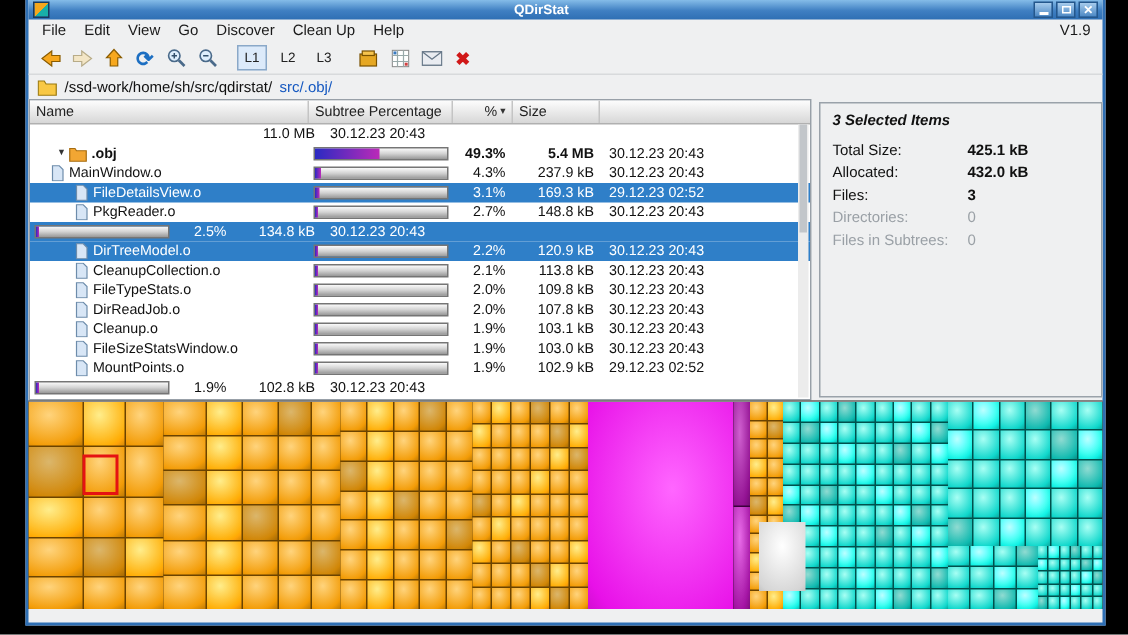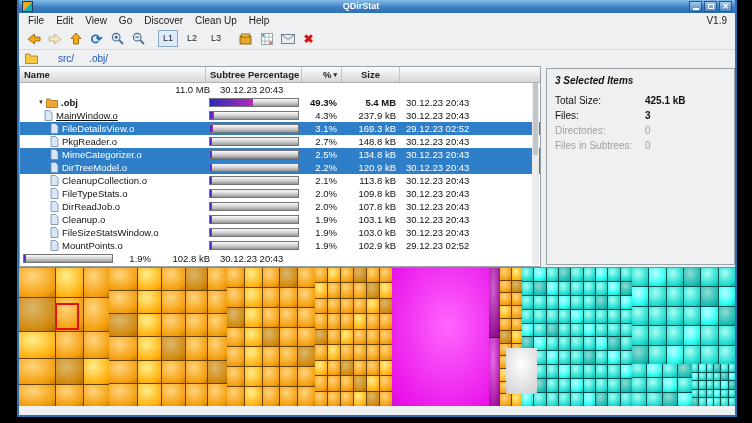--- a/index.html
+++ b/index.html
@@ -27,30 +27,30 @@
   .toolbar{flex:0 0 21px;display:flex;align-items:center;gap:4px;padding:0 6px;border-bottom:1px solid #d8dadc;}
   .tool-btn{height:18px;min-width:17px;display:flex;align-items:center;justify-content:center;}
   .reload-glyph{color:#1d6fc2;font-size:14px;font-weight:bold;line-height:1;}
   .stop-glyph{color:#d01818;font-size:12px;font-weight:bold;line-height:1;}
   .level-btn{font-size:9px;line-height:1;padding:3px 4px;border:1px solid transparent;color:#222;}
   .level-btn.active{border:1px solid #8aa8c8;background:#dceafa;}
   .sep-space{margin-left:7px;}
   
   .breadcrumb{flex:0 0 16px;display:flex;align-items:center;gap:5px;padding:0 6px;font-size:10px;color:#111;}
   .crumb-links{display:flex;}
-  .crumb-link{color:#1558c0;margin-left:15px;}
+  .crumb-link{color:#1558c0;}
   
   .main{flex:0 0 201px;position:relative;}
   .tree-table{position:absolute;left:0;top:0;width:522px;height:201px;background:#fff;
               border:1px solid #98a0a8;box-sizing:border-box;display:flex;flex-direction:column;overflow:hidden;}
   .t-header{flex:0 0 15px;display:flex;background:linear-gradient(180deg,#fdfdfd,#d7d7d7);
             border-bottom:1px solid #b0b0b0;font-size:9.5px;color:#222;}
-  .h-cell{border-right:1px solid #c4c4c4;padding:0 4px;line-height:15px;box-sizing:border-box;white-space:nowrap;overflow:hidden;font-weight:bold;}
+  .h-cell{border-right:1px solid #c4c4c4;padding:0 4px;line-height:15px;box-sizing:border-box;white-space:nowrap;overflow:hidden;}
   .h-name{width:186px;} .h-bar{width:96px;} .h-pct{width:40px;text-align:right;display:flex;justify-content:flex-end;align-items:center;gap:2px;}
-  .h-size{width:58px;text-align:center;} .h-mod{width:96px;} .h-fill{flex:1;border-right:none;}
+  .h-size{width:58px;text-align:left;} .h-mod{width:96px;} .h-fill{flex:1;border-right:none;}
   .sort-arrow{font-size:7px;color:#333;}
   .t-body{flex:1;}
   .t-row{display:flex;height:13px;line-height:13px;font-size:9.5px;color:#111;align-items:center;}
   .t-row.sel{background:#2f7fc8;color:#fff;}
   .c-name{width:186px;display:flex;align-items:center;box-sizing:border-box;overflow:hidden;white-space:nowrap;}
   .expander{width:10px;font-size:6px;color:#333;text-align:center;flex:0 0 auto;}
   .t-icon{display:flex;align-items:center;margin-right:3px;flex:0 0 auto;}
   .t-name.b{font-weight:bold;}
   .c-bar{width:96px;box-sizing:border-box;padding:0 3px;}
   .pct-bar{height:9px;border:1px solid #757575;box-sizing:border-box;position:relative;
@@ -176,20 +176,21 @@
     </span>
     <span class="tool-btn">
         <span class="stop-glyph">✖</span>
       </span>
   </div>
 
   <div class="breadcrumb">
     <svg width="13" height="11" viewBox="0 0 13 11">
         <path d="M0.5 3 V1 h4 l1.2 2 h6.8 v7.5 H0.5 Z" fill="#f8c844" stroke="#9a7a10" stroke-width="0.8"></path>
       </svg>
+    <span>/ssd-work/home/sh/src/qdirstat/</span>
       <span class="crumb-links">
         <span class="crumb-link">src/</span>
         <span class="crumb-link">.obj/</span>
       </span>
   </div>
 
   <div class="main">
     <div class="tree-table">
       <div class="t-header">
         <div class="h-cell h-name">Name</div>
@@ -221,21 +222,21 @@
             <div class="c-bar">
               <div class="pct-bar">
                 <div class="pct-fill" style="width: 49.3%;"></div>
               </div>
             </div>
             <div class="c-pct b">49.3%</div>
             <div class="c-size b">5.4 MB</div>
             <div class="c-mod">30.12.23 20:43</div>
           </div>
           <div class="t-row">
-            <div class="c-name" style="padding-left: 24px; text-decoration: underline;">
+            <div class="c-name" style="padding-left: 14px;">
               <span class="t-icon">
                 <svg width="9" height="11" viewBox="0 0 9 11">
                   <path d="M1 0.5 h4.5 L8 3 v7.5 H1 Z" fill="#d8e6f6" stroke="#6d8cab" stroke-width="0.8"></path>
                 </svg>
               </span>
               <span class="t-name">MainWindow.o</span>
             </div>
             <div class="c-bar">
               <div class="pct-bar">
                 <div class="pct-fill" style="width: 4.3%;"></div>
@@ -275,28 +276,20 @@
             <div class="c-bar">
               <div class="pct-bar">
                 <div class="pct-fill" style="width: 2.7%;"></div>
               </div>
             </div>
             <div class="c-pct">2.7%</div>
             <div class="c-size">148.8 kB</div>
             <div class="c-mod">30.12.23 20:43</div>
           </div>
           <div class="t-row sel">
-            <div class="c-name" style="padding-left: 30px;">
-              <span class="t-icon">
-                <svg width="9" height="11" viewBox="0 0 9 11">
-                  <path d="M1 0.5 h4.5 L8 3 v7.5 H1 Z" fill="#d8e6f6" stroke="#6d8cab" stroke-width="0.8"></path>
-                </svg>
-              </span>
-              <span class="t-name">MimeCategorizer.o</span>
-            </div>
             <div class="c-bar">
               <div class="pct-bar">
                 <div class="pct-fill" style="width: 2.5%;"></div>
               </div>
             </div>
             <div class="c-pct">2.5%</div>
             <div class="c-size">134.8 kB</div>
             <div class="c-mod">30.12.23 20:43</div>
           </div>
           <div class="t-row sel">
@@ -441,20 +434,24 @@
         </div>
     </div>
 
     <div class="details-panel">
       <div class="d-title">3  Selected Items</div>
       <div class="d-row">
         <span class="d-label">Total Size:</span>
         <span class="d-value">425.1 kB</span>
       </div>
       <div class="d-row">
+        <span class="d-label">Allocated:</span>
+        <span class="d-value">432.0 kB</span>
+      </div>
+      <div class="d-row">
         <span class="d-label">Files:</span>
         <span class="d-value">3</span>
       </div>
       <div class="d-row muted">
         <span class="d-label">Directories:</span>
         <span class="d-value">0</span>
       </div>
       <div class="d-row muted">
         <span class="d-label">Files in Subtrees:</span>
         <span class="d-value">0</span>

